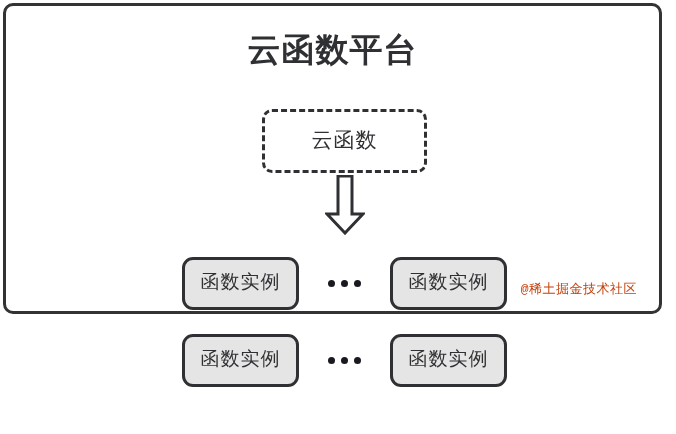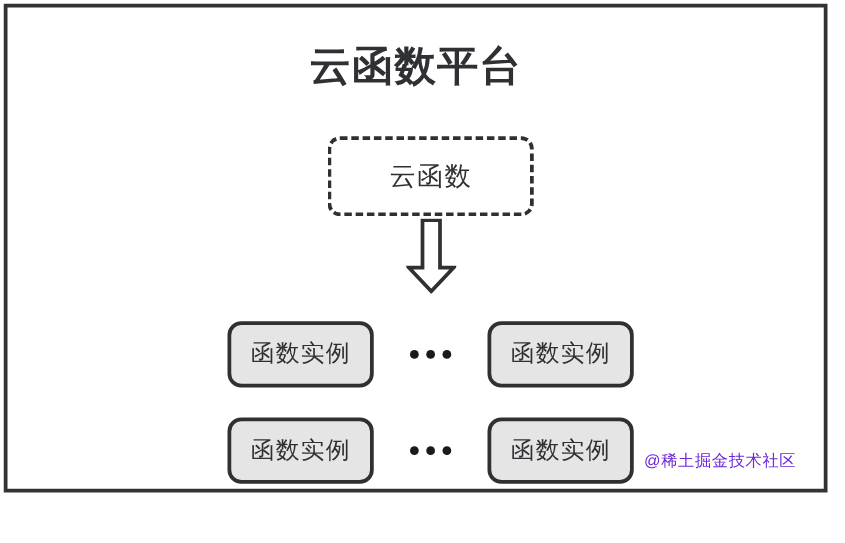--- a/index.html
+++ b/index.html
@@ -20,25 +20,26 @@
     width: 676px;
     height: 434px;
     background: #ffffff;
   }
 
   .platform-frame {
     position: absolute;
     left: 3px;
     top: 3px;
     width: 659px;
-    height: 391px;
+    height: 311px;
     border: 3px solid #333333;
-    border-radius: 0;
+    border-radius: 10px;
     box-sizing: border-box;
     background: #ffffff;
+    font-family: Liberation Mono, monospace;
   }
 
   
   .platform-title {
     position: absolute;
     left: 0;
     top: 26px;
     width: 100%;
     text-align: center;
     font-size: 33px;
@@ -128,21 +129,21 @@
     border-radius: 50%;
     background: #19191f;
   }
 
   
   .watermark {
     position: absolute;
     right: 22px;
     bottom: 13px;
     font-size: 13px;
-    color: #6d28d9;
+    color: #c2410c;
     letter-spacing: 0.5px;
     white-space: nowrap;
   }
 </style>
 </head>
 <body>
 
 <div id="diagram-root">
 
   <div class="platform-frame">

